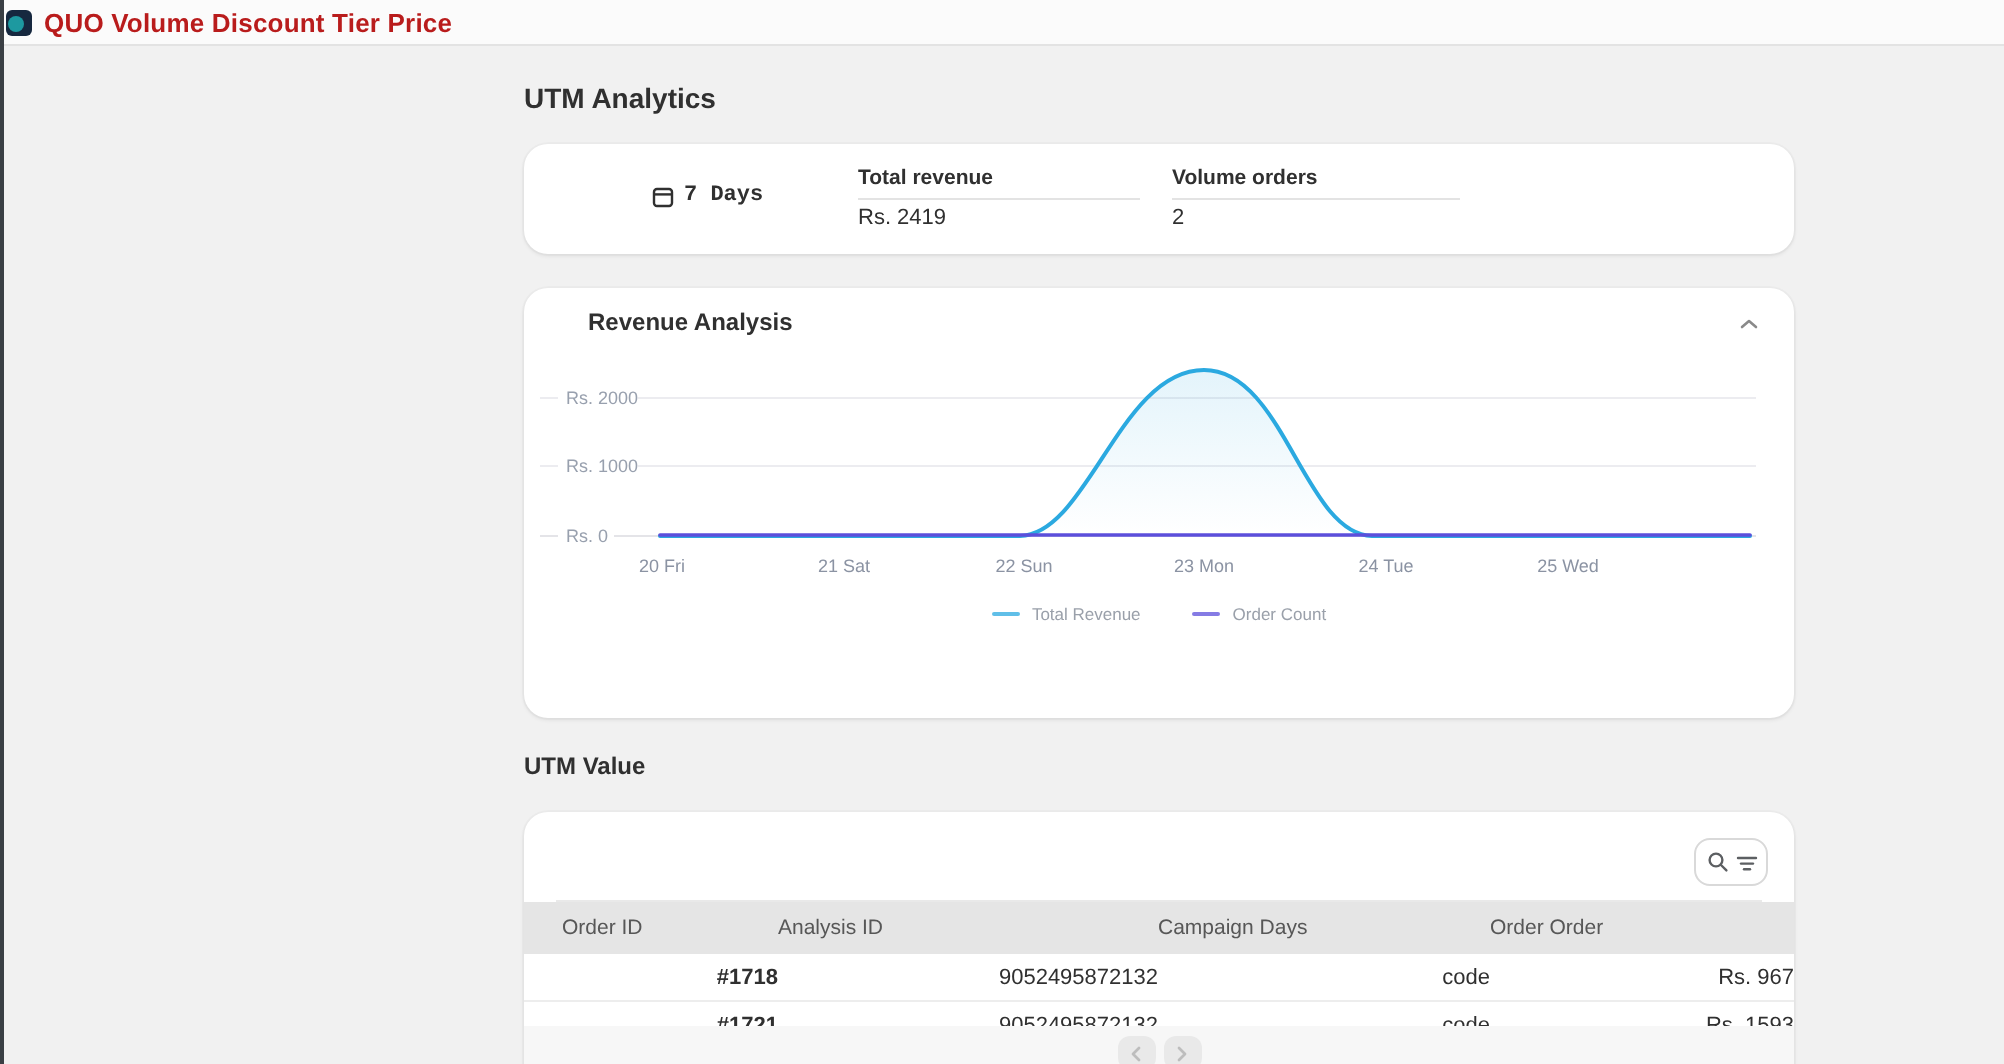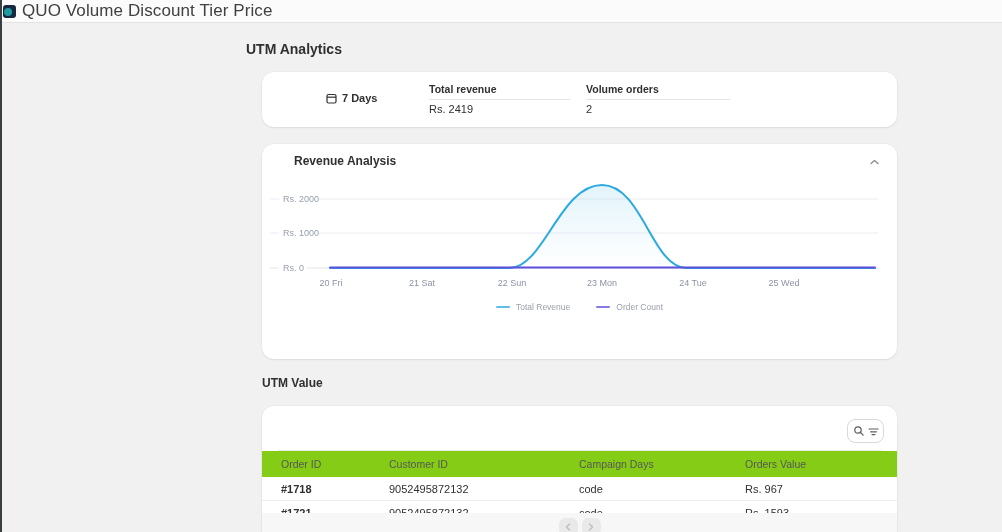--- a/index.html
+++ b/index.html
@@ -19,35 +19,35 @@
     display:flex; align-items:center; padding-left:3px; z-index:10;
   }
   .app-icon {
     width:13px; height:13px; border-radius:3px; background:#16283f;
     position:relative; overflow:hidden; flex:0 0 auto;
   }
   .app-icon::before {
     content:""; position:absolute; left:1px; top:3px; width:8px; height:8px;
     border-radius:50%; background:#1d99a0;
   }
-  .topbar-title { font-size:17px; font-weight:400; color:#404040; margin-left:6px; letter-spacing:.1px; }
-
-  .heading-lg { position:absolute; left:246px; top:41px; font-size:14px; font-weight:700; color:#303030; }
+  .topbar-title { font-size:13px; font-weight:700; color:#b91c1c; margin-left:6px; letter-spacing:.1px; }
+
+  .heading-lg { position:absolute; left:262px; top:41px; font-size:14px; font-weight:700; color:#303030; }
   .heading-sm { position:absolute; left:262px; top:376px; font-size:12px; font-weight:700; color:#303030; }
 
   .card {
     position:absolute; left:262px; width:635px; background:#ffffff;
     border-radius:12px; box-shadow:0 1px 2px rgba(0,0,0,.08), 0 0 0 1px rgba(0,0,0,.02);
   }
   .stats-card { top:72px; height:55px; }
   .chart-card { top:144px; height:215px; }
   .orders-card { top:406px; height:140px; overflow:hidden; }
 
   
-  .range-pill { position:absolute; left:64px; top:20px; display:flex; align-items:center; gap:5px; cursor:pointer; }
+  .range-pill { position:absolute; left:64px; top:20px; display:flex; align-items:center; gap:5px; cursor:pointer;font-family:Liberation Mono, monospace; }
   .range-label { font-size:11px; font-weight:700; color:#303030; }
   .stat-block { position:absolute; top:11px; }
   .stat-1 { left:167px; width:141px; }
   .stat-2 { left:324px; width:144px; }
   .stat-label { font-size:10.5px; font-weight:700; color:#303030; padding-bottom:4px; border-bottom:1px solid #e3e3e3; }
   .stat-value { font-size:11px; color:#303030; margin-top:3px; }
 
   
   .chart-header { position:absolute; left:12px; top:10px; font-size:12px; font-weight:700; color:#303030;padding-left:20px; }
   .collapse-btn { position:absolute; right:16px; top:11px; width:14px; height:14px; cursor:pointer; display:flex; align-items:center; justify-content:center; }
@@ -59,23 +59,23 @@
 
   
   .search-btn {
     position:absolute; right:13px; top:13px; width:37px; height:24px;
     background:#fff; border:1px solid #d9d9d9; border-radius:8px;
     display:flex; align-items:center; justify-content:center; gap:3px; cursor:pointer;
   }
   .table-divider { position:absolute; left:16px; right:16px; top:44px; height:1px; background:#e9e9e9; }
   .orders-table { position:absolute; left:0; top:45px; width:635px; }
   .thead, .trow { display:grid; grid-template-columns:127px 190px 166px 1fr; align-items:center; }
-  .thead { height:26px; background:#84cc16; }
+  .thead { height:26px; background:#e5e5e5; }
   .thead .tcell { font-size:10.5px; color:#575757; }
-  .trow { height:24px; border-bottom:1px solid #ededed; background:#fff; }
+  .trow { height:24px; border-bottom:1px solid #ededed; background:#fff;text-align:right; }
   .trow .tcell { font-size:11px; color:#303030; }
   .trow .tcell.c0 { font-weight:700; }
   .tcell.c0 { padding-left:19px; }
   .pagination {
     position:absolute; left:0; top:107px; width:635px; height:33px; background:#f7f7f7;
     display:flex; justify-content:center; gap:4px; padding-top:5px; z-index:5;
   }
   .page-btn {
     width:19px; height:17px; border-radius:6px; background:#e9e9e9; border:none;
     display:flex; align-items:center; justify-content:center; cursor:default;
@@ -182,23 +182,23 @@
       <line x1="2.5" y1="5.8" x2="8.5" y2="5.8" stroke="#5c5f62" stroke-width="1.2" stroke-linecap="round"></line>
       <line x1="4" y1="8.6" x2="7" y2="8.6" stroke="#5c5f62" stroke-width="1.2" stroke-linecap="round"></line>
     </svg>
   </button>
 
   <div class="table-divider"></div>
 
   <div class="orders-table">
     <div class="thead">
       <div class="tcell c0">Order ID</div>
-      <div class="tcell c1">Customer ID</div>
+      <div class="tcell c1">Analysis ID</div>
       <div class="tcell c2">Campaign Days</div>
-      <div class="tcell c3">Orders Value</div>
+      <div class="tcell c3">Order Order</div>
     </div>
     <div>
         <div class="trow">
           <div class="tcell c0">#1718</div>
           <div class="tcell c1">9052495872132</div>
           <div class="tcell c2">code</div>
           <div class="tcell c3">Rs. 967</div>
         </div>
         <div class="trow">
           <div class="tcell c0">#1721</div>

